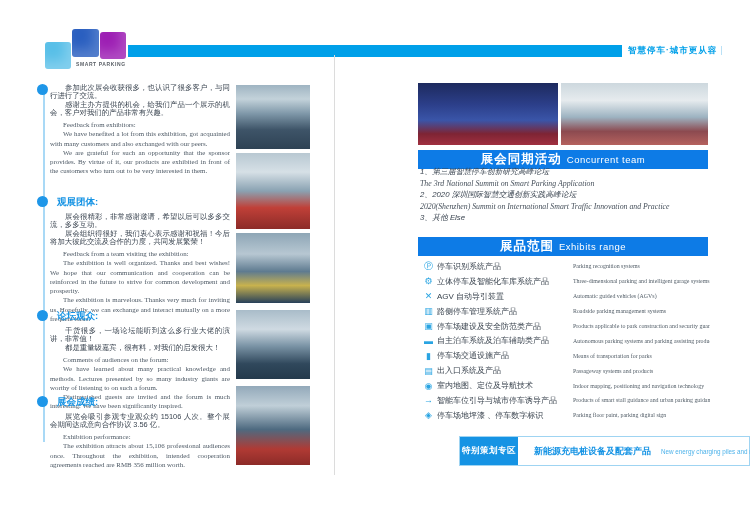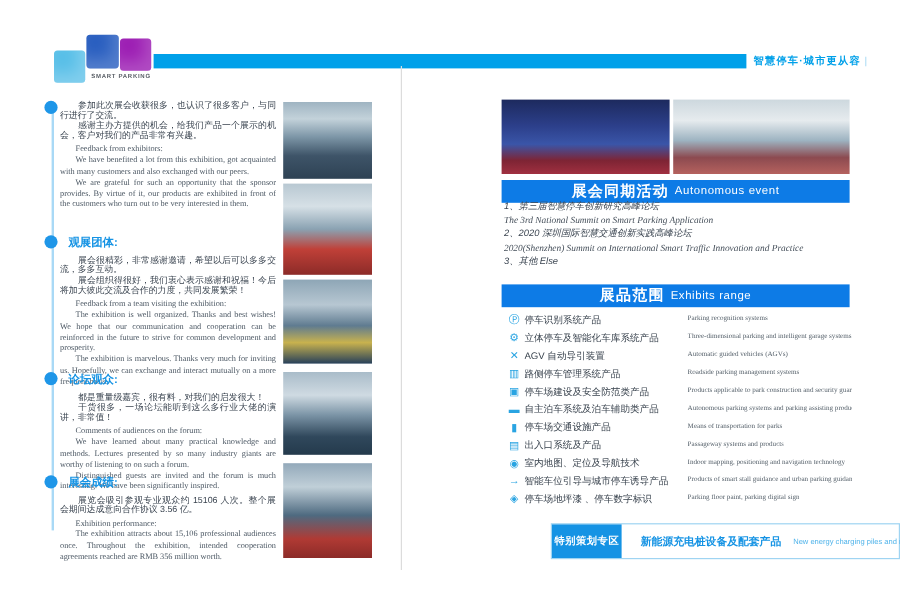--- a/index.html
+++ b/index.html
@@ -97,22 +97,22 @@
     <p class="en first">Feedback from a team visiting the exhibition:</p>
     <p class="en ind">The exhibition is well organized. Thanks and best wishes! We hope that our communication and cooperation can be reinforced in the future to strive for common development and prosperity.</p>
     <p class="en ind">The exhibition is marvelous. Thanks very much for inviting us. Hopefully, we can exchange and interact mutually on a more frequent basis.</p>
   </div>
 </div>
 
 <div class="section" style="top:310px;">
   <span class="bullet"></span>
   <h3 class="sec-title">论坛观众:</h3>
   <div class="sec-body">
+    <p class="zh">干货很多，一场论坛能听到这么多行业大佬的演讲，非常值！</p>
     <p class="zh">都是重量级嘉宾，很有料，对我们的启发很大！</p>
-    <p class="zh">干货很多，一场论坛能听到这么多行业大佬的演讲，非常值！</p>
     <p class="en first">Comments of audiences on the forum:</p>
     <p class="en ind">We have learned about many practical knowledge and methods. Lectures presented by so many industry giants are worthy of listening to on such a forum.</p>
     <p class="en ind">Distinguished guests are invited and the forum is much interesting. We have been significantly inspired.</p>
   </div>
 </div>
 
 <div class="section" style="top:396px;">
   <span class="bullet"></span>
   <h3 class="sec-title">展会成绩:</h3>
   <div class="sec-body">
@@ -126,21 +126,21 @@
 <div class="lphoto ph2"></div>
 <div class="lphoto ph3"></div>
 <div class="lphoto ph4"></div>
 <div class="lphoto ph5"></div>
 
 <div class="rphoto pa"></div>
 <div class="rphoto pb"></div>
 
 <div class="banner b1">
   <span class="t-zh">展会同期活动</span>
-  <span class="t-en">Autonomous  event</span>
+  <span class="t-en">Concurrent  team</span>
 </div>
 
 <div class="abs clist">
   <p class="c-zh">1、第三届智慧停车创新研究高峰论坛</p>
   <p class="c-en">The 3rd National Summit on Smart Parking Application</p>
   <p class="c-zh">2、2020 深圳国际智慧交通创新实践高峰论坛</p>
   <p class="c-en">2020(Shenzhen) Summit on International Smart Traffic Innovation and Practice</p>
   <p class="c-zh">3、其他 Else</p>
 </div>
 

